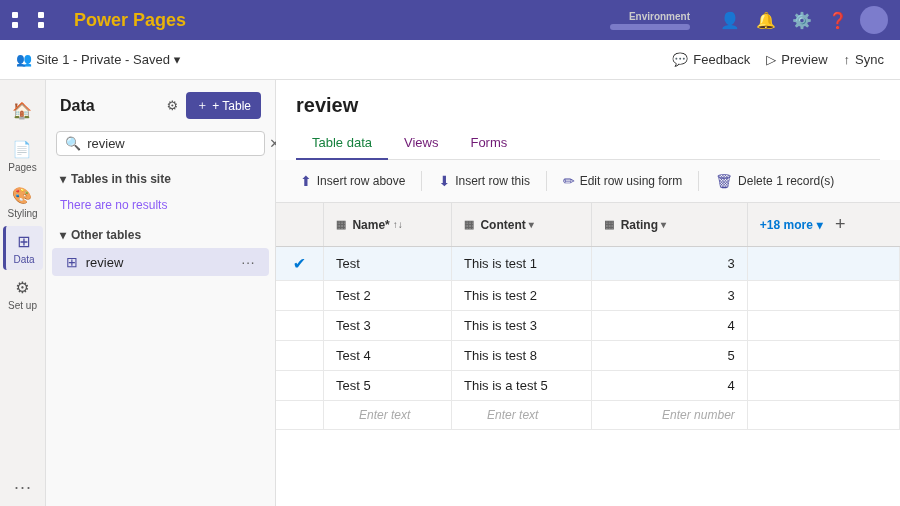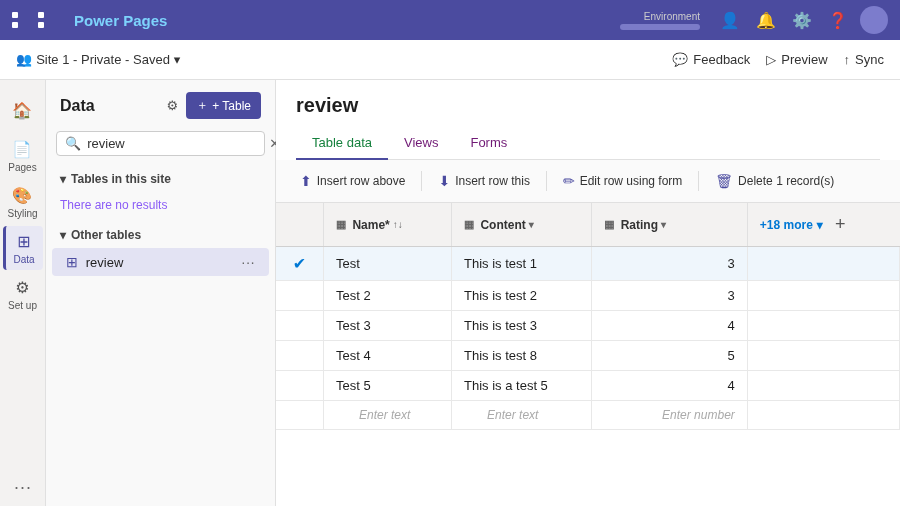--- a/index.html
+++ b/index.html
@@ -9,23 +9,23 @@
     .top-nav {
       background: #4b4b9f;
       height: 40px;
       display: flex;
       align-items: center;
       padding: 0 12px;
       gap: 10px;
     }
     .top-nav-grid { display: grid; grid-template-columns: 22px 22px; gap: 4px; cursor: pointer; }
     .top-nav-grid span { width: 6px; height: 6px; background: white; display: block; border-radius: 1px; }
-    .top-nav-title { color: #7dd3fc; font-size: 15px; font-weight: 600; margin-left: 4px; flex: 1; }
+    .top-nav-title { color: #eab308; font-size: 18px; font-weight: 600; margin-left: 4px; flex: 1; }
     .top-nav-right { display: flex; align-items: center; gap: 8px; }
-    .env-block { display: flex; flex-direction: column; align-items: flex-end; margin-right: 8px; }
+    .env-block { display: flex; flex-direction: column; align-items: flex-end; margin-right: 18px; font-weight: bold; }
     .env-label { color: #ccc; font-size: 10px; }
     .env-bar { background: #7b7bc8; height: 6px; width: 80px; border-radius: 3px; margin-top: 2px; }
     .nav-icon { color: white; font-size: 16px; cursor: pointer; width: 28px; height: 28px; display: flex; align-items: center; justify-content: center; }
     .avatar { width: 28px; height: 28px; background: #7c7ccc; border-radius: 50%; }
 
     
     .sub-nav {
       background: white;
       height: 40px;
       display: flex;

